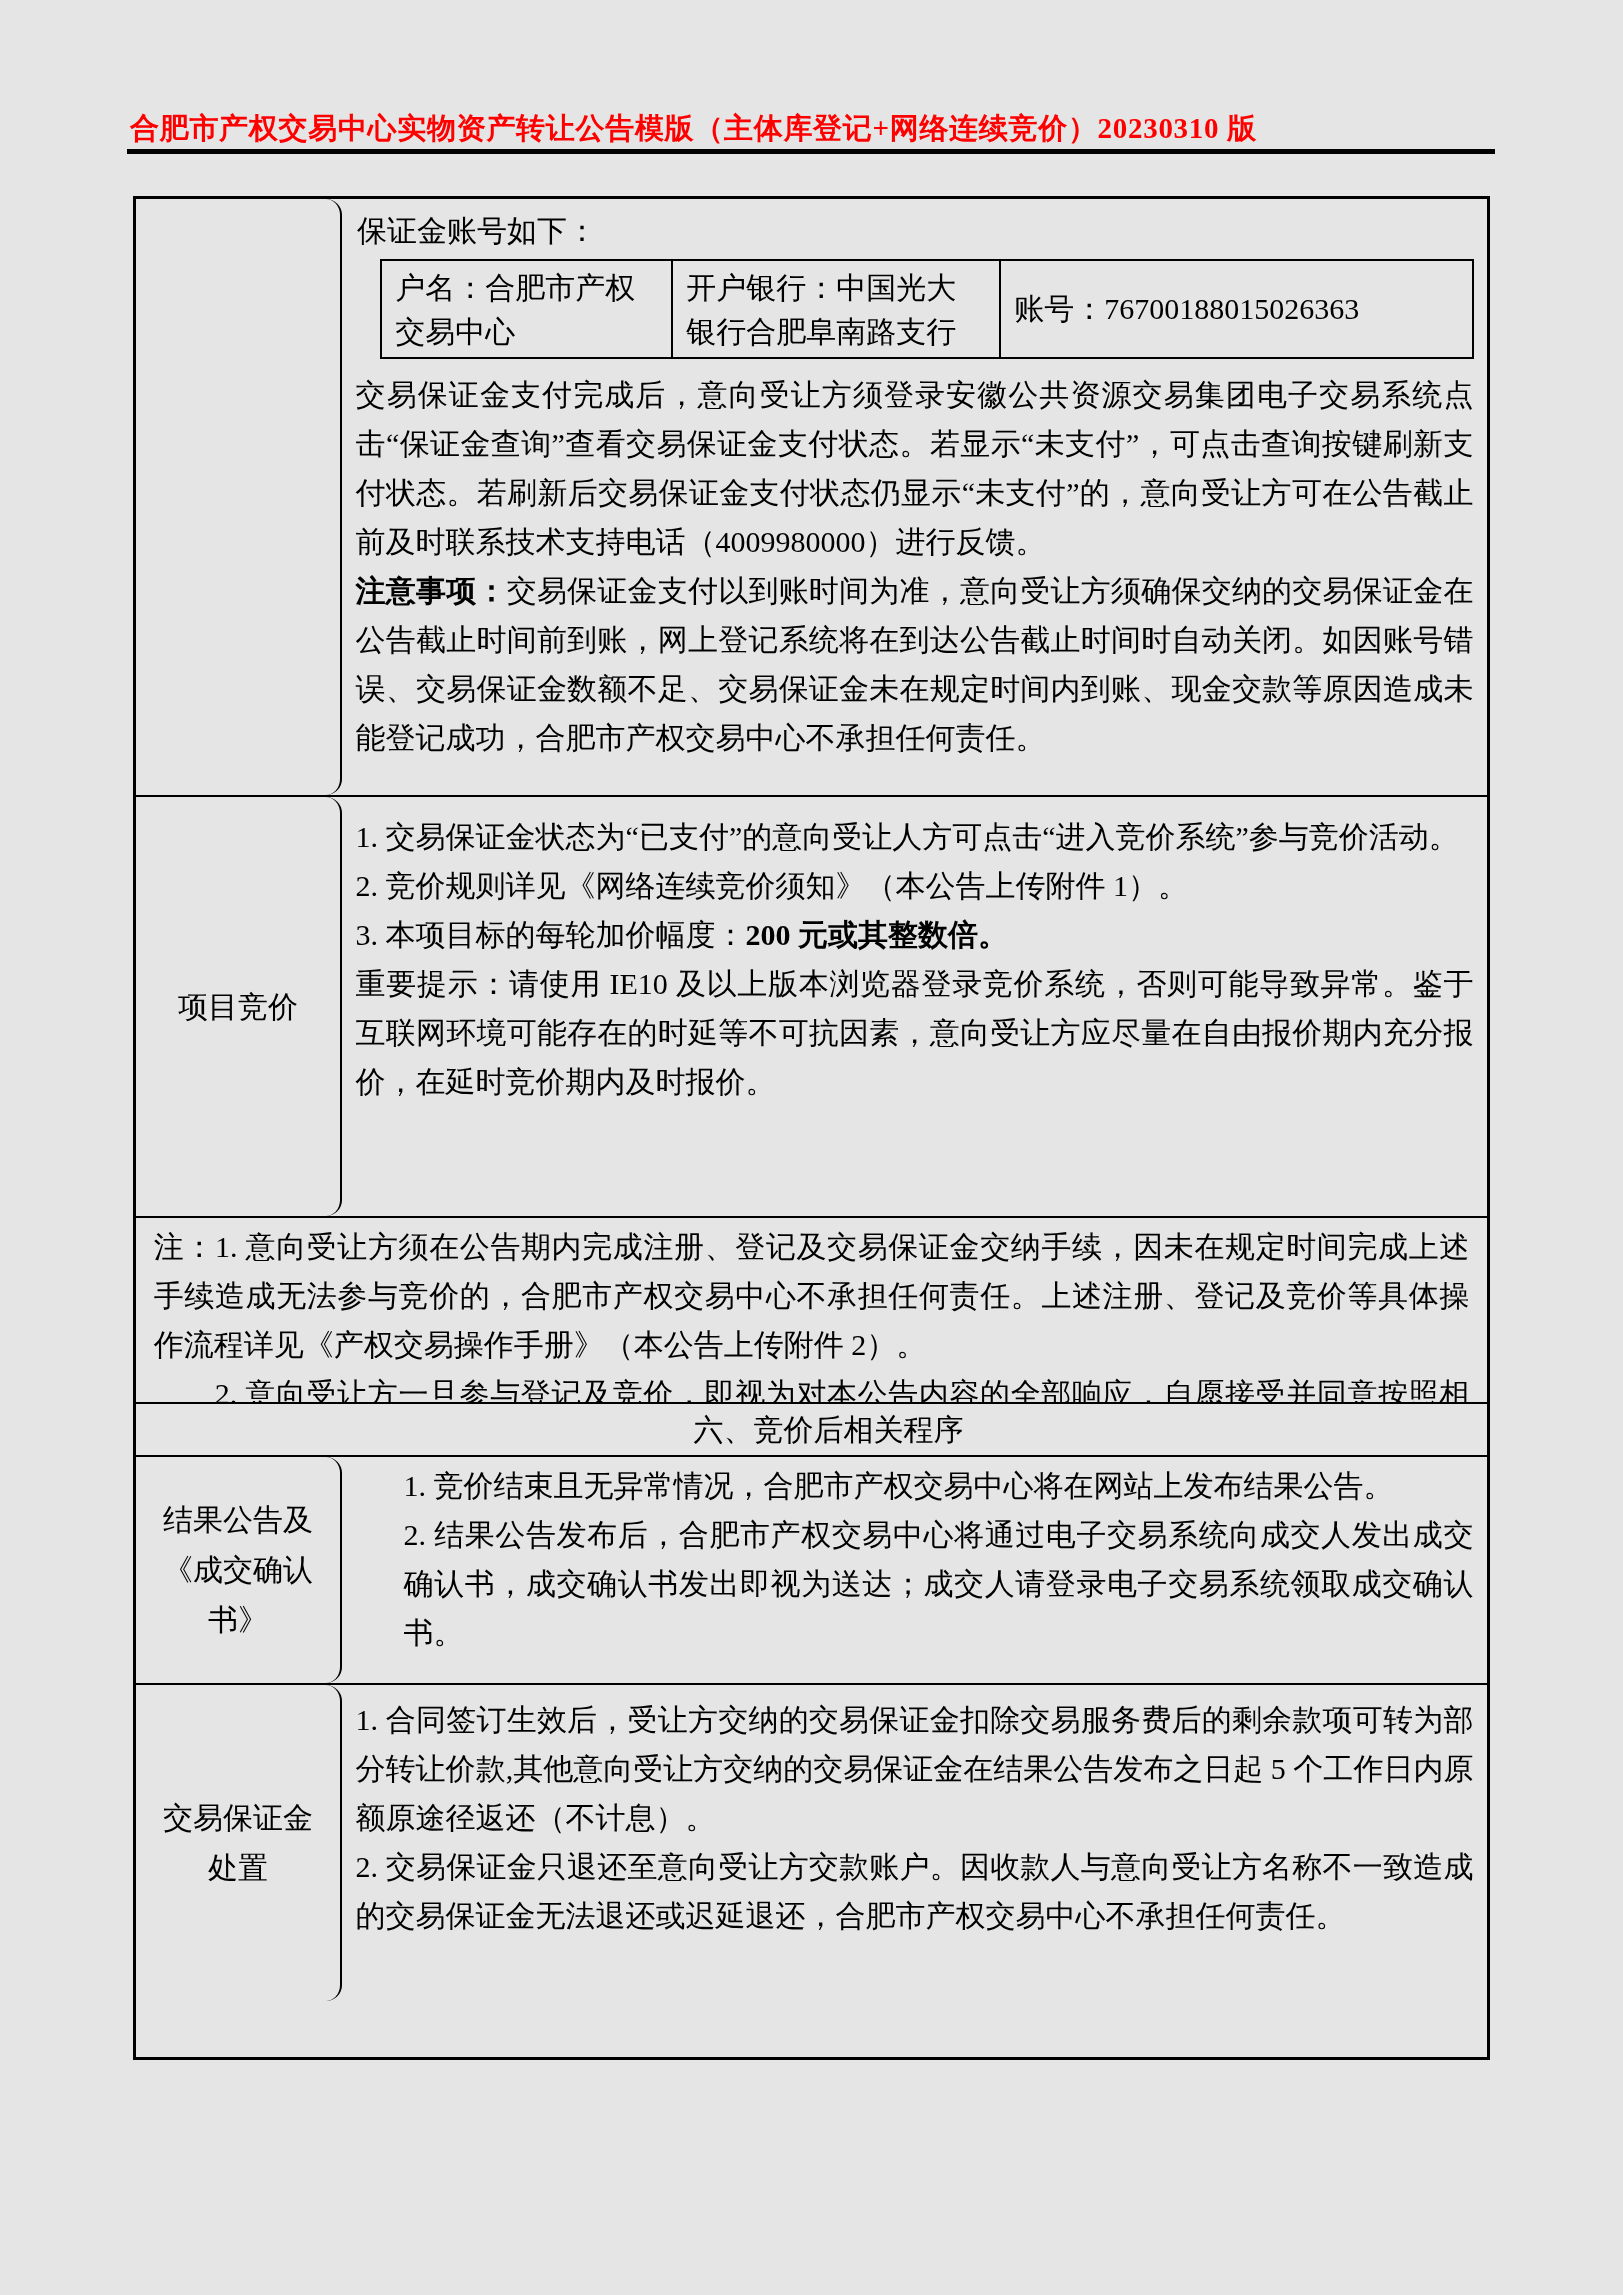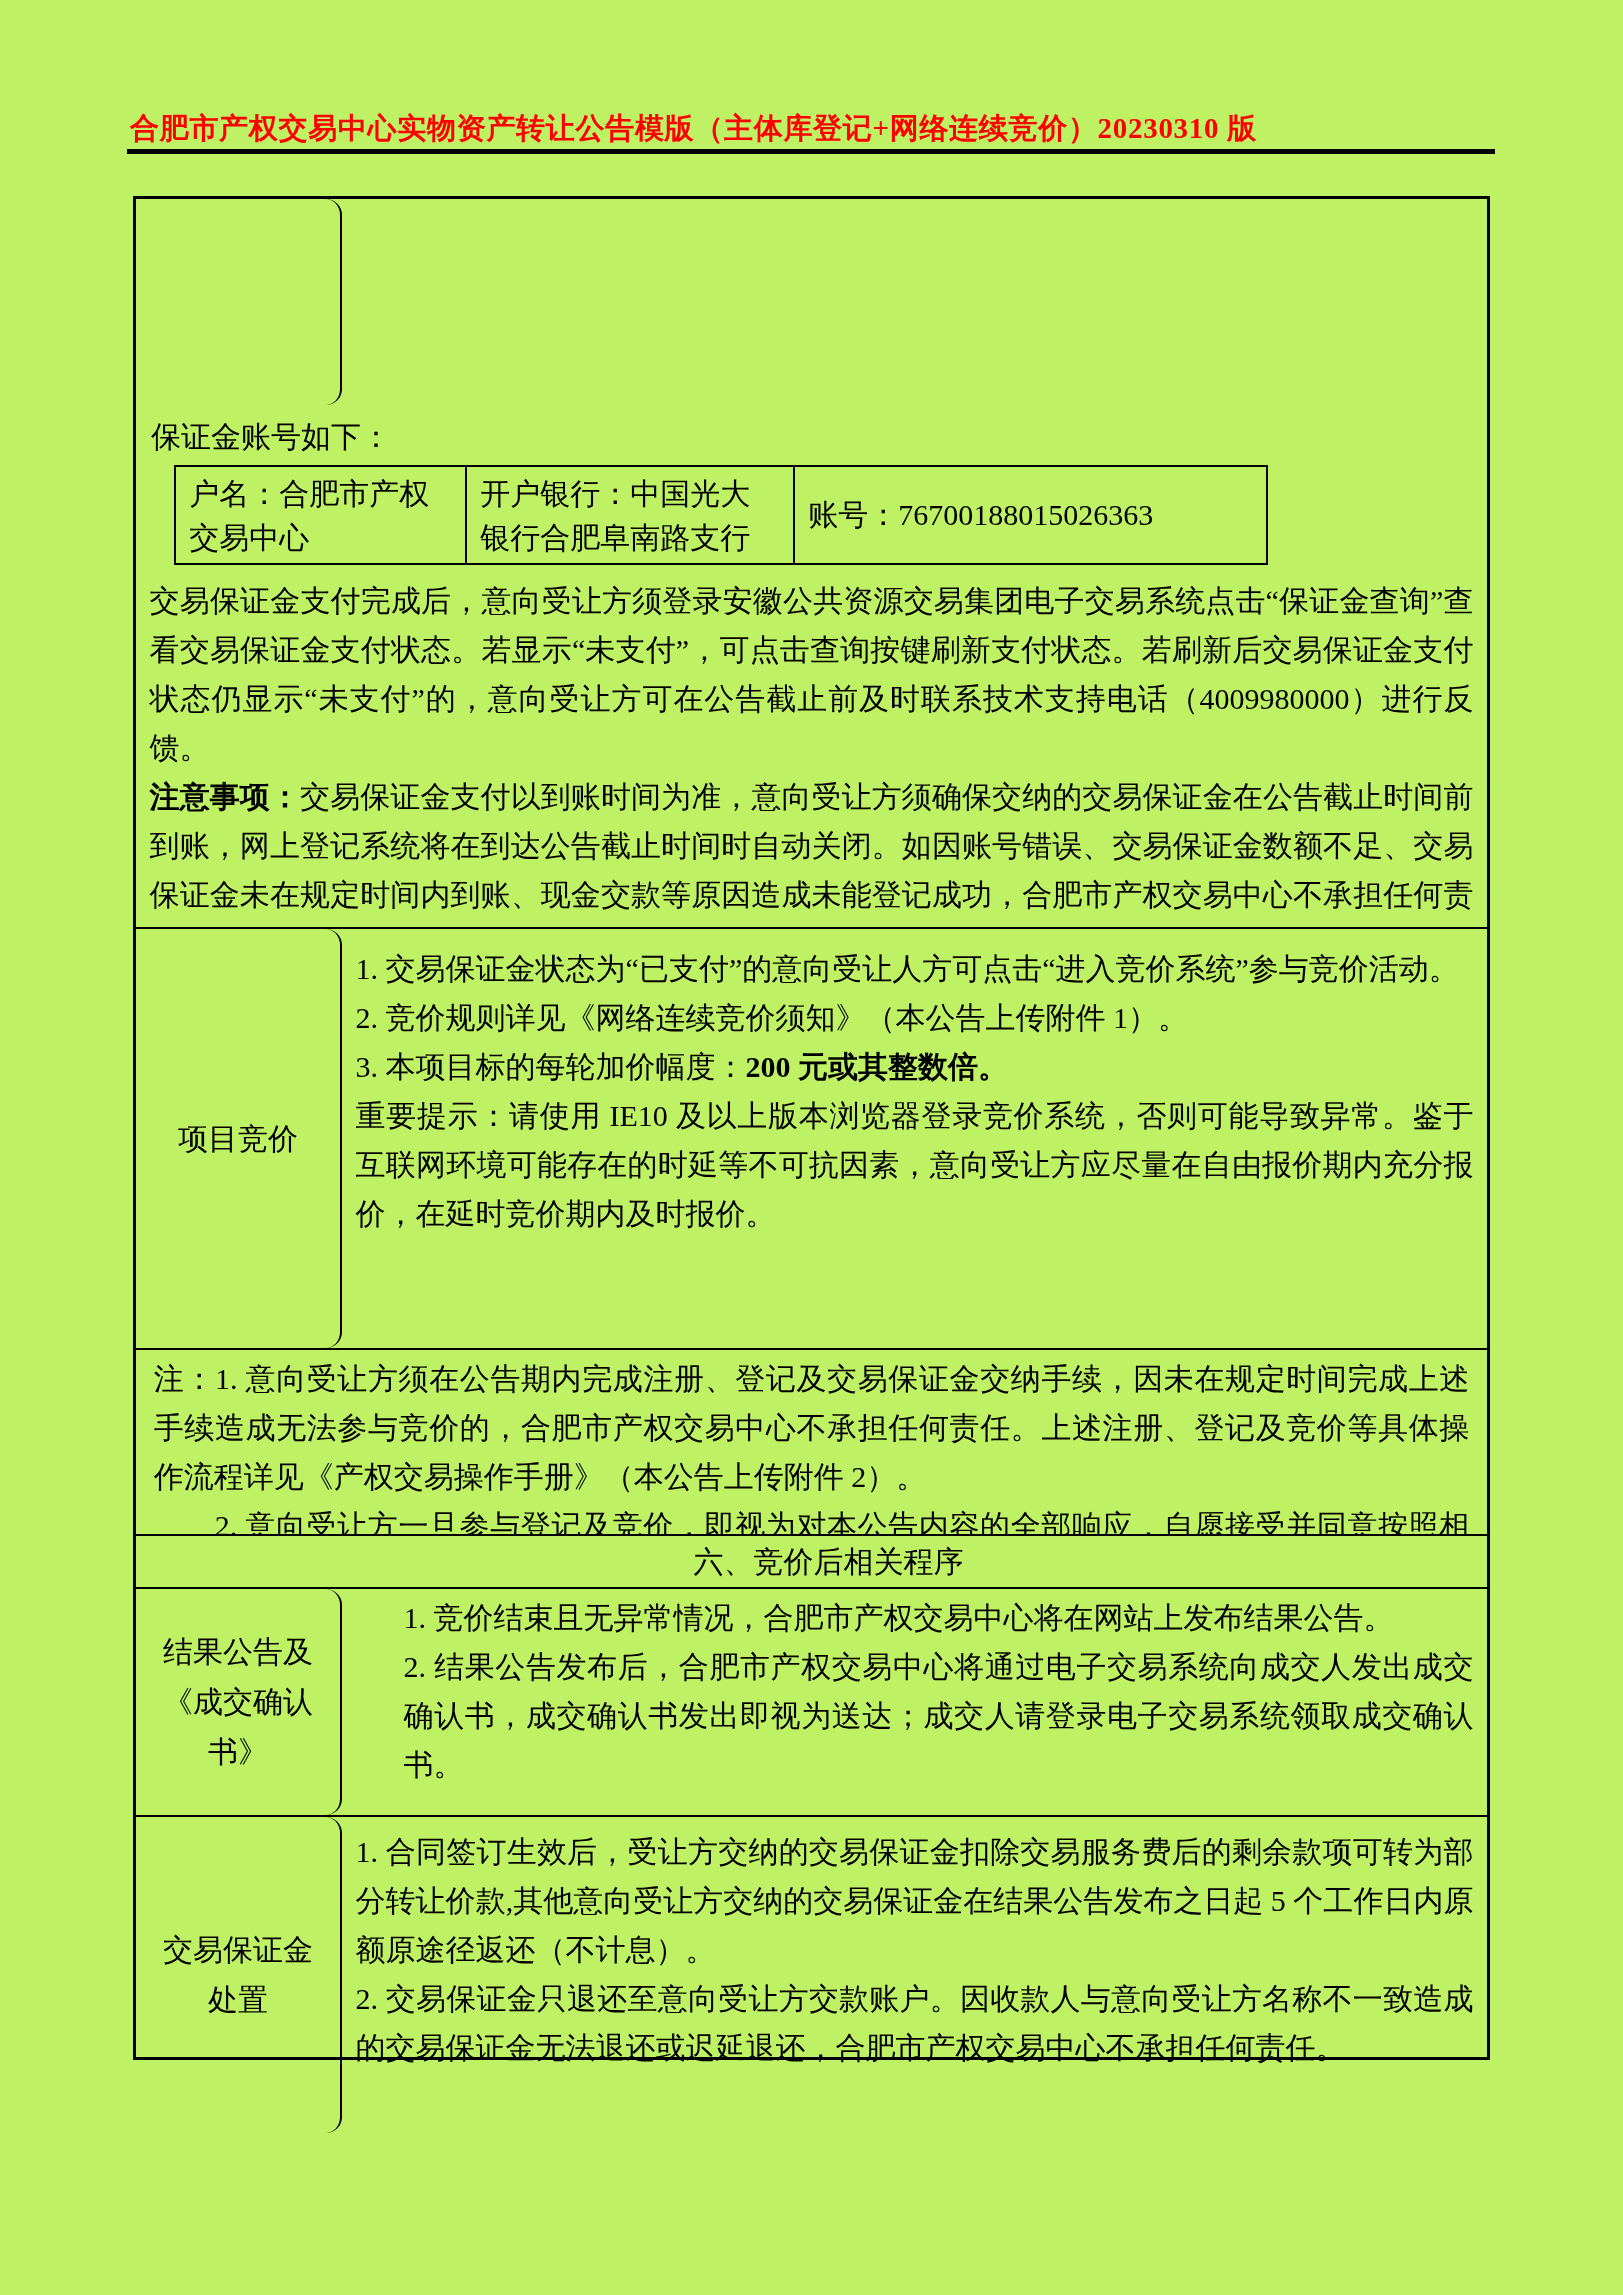--- a/index.html
+++ b/index.html
@@ -1,19 +1,19 @@
 <!DOCTYPE html>
 <html style="font-size:11px"><head>
 <meta charset="utf-8">
 <style>
   html,body{margin:0;padding:0;background:#ffffff;}
   .page{
     position:relative;
     width:1623px;height:2295px;
-    background:#bef264;
+    background:#e5e5e5;
     font-family:"Liberation Serif","DejaVu Serif",serif;
     color:#000000;
     overflow:hidden;
   }
   .doc-header{
     position:absolute;left:130px;top:109px;width:1364px;
     font-size:29px;font-weight:bold;color:#ff0000;
     letter-spacing:0.7px;white-space:nowrap;
   }
   .header-rule{
@@ -37,21 +37,21 @@
   }
   .cell-right{
     flex:1;box-sizing:border-box;overflow:hidden;
     padding:6.8px 13.6px 0 13.6px;
   }
   .cell-full{
     flex:1;box-sizing:border-box;overflow:hidden;
     padding:4.1px 17.7px 0 17.7px;
   }
   p{margin:0;padding:0;text-align:justify;}
-  .r1{height:728px;flex-direction:column;}
+  .r1{height:596px;}
   .r2{height:421px;}
   .r3{height:186px;}
   .r4{height:53px;}
   .r5{height:228px;gap:48px;}
   .r6{height:318px;}
   .intro{margin:2.7px 0 5.5px 1.4px;line-height:45px;}
   .acct-table{
     margin:0 4.1px 11px 24px;
     width:1094px;height:100px;
     border:2.7px solid #000;box-sizing:border-box;

